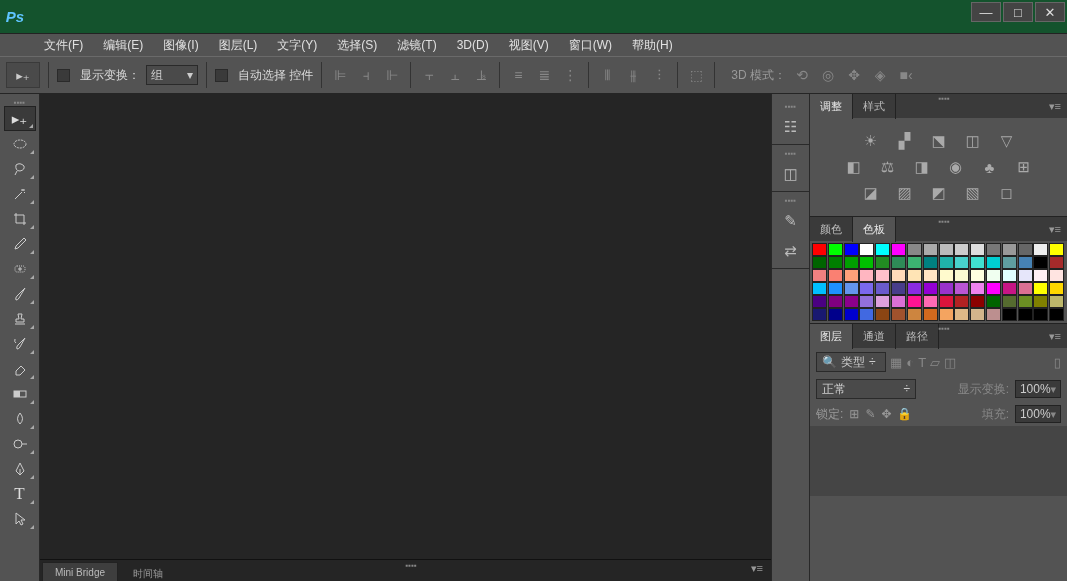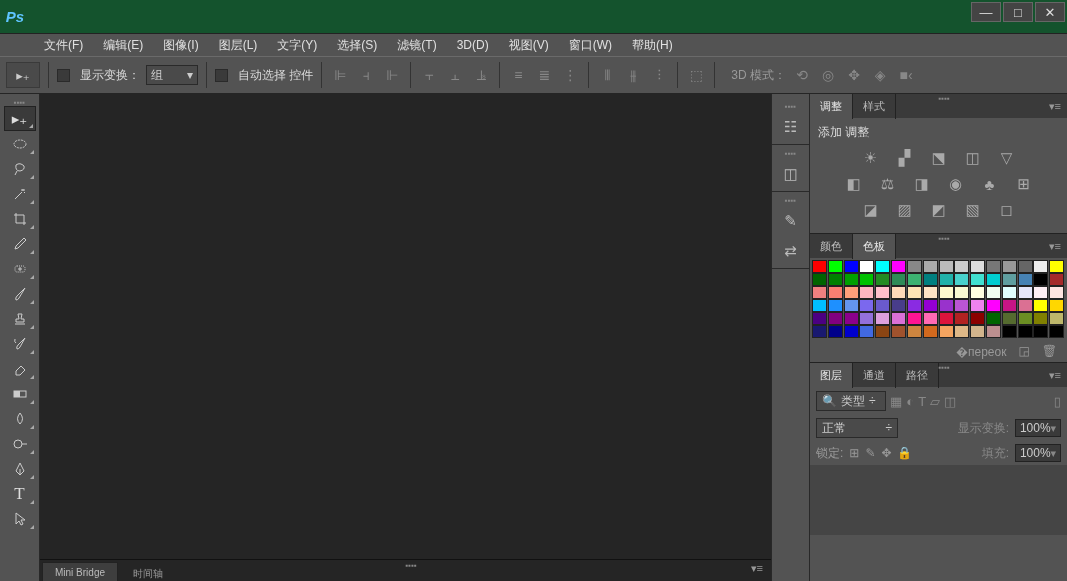--- a/index.html
+++ b/index.html
@@ -253,21 +253,20 @@
   <div class="panels">
 
     <div class="panel">
       <div class="panel-tabs">
         <div class="grip">▪▪▪▪</div>
         <div class="ptab active">调整</div>
         <div class="ptab">样式</div>
         <div class="panel-menu">▾≡</div>
       </div>
       <div class="panel-body">
-        <div class="adj-label">添加 调整</div>
         <div class="adj-row">
           <div class="adj-ico">☀</div>
           <div class="adj-ico">▞</div>
           <div class="adj-ico">⬔</div>
           <div class="adj-ico">◫</div>
           <div class="adj-ico">▽</div>
         </div>
         <div class="adj-row">
           <div class="adj-ico">◧</div>
           <div class="adj-ico">⚖</div>
@@ -384,46 +383,41 @@
           <div class="sw" style="background: rgb(210, 105, 30);"></div>
           <div class="sw" style="background: rgb(244, 164, 96);"></div>
           <div class="sw" style="background: rgb(222, 184, 135);"></div>
           <div class="sw" style="background: rgb(210, 180, 140);"></div>
           <div class="sw" style="background: rgb(188, 143, 143);"></div>
           <div class="sw" style="background: rgb(0, 0, 0);"></div>
           <div class="sw" style="background: rgb(0, 0, 0);"></div>
           <div class="sw" style="background: rgb(0, 0, 0);"></div>
           <div class="sw" style="background: rgb(0, 0, 0);"></div>
         </div>
-      <div class="swatch-footer">
-        <span style="color:#999">�переок</span>
-        <span style="color:#999">◲</span>
-        <span style="color:#999">🗑</span>
-      </div>
     </div>
 
     <div class="panel" style="flex:1;display:flex;flex-direction:column">
       <div class="panel-tabs">
         <div class="grip">▪▪▪▪</div>
         <div class="ptab active">图层</div>
         <div class="ptab">通道</div>
         <div class="ptab">路径</div>
         <div class="panel-menu">▾≡</div>
       </div>
       <div class="layers-opts">
         <div class="lsel" style="width:70px">🔍 <span>类型</span> ÷</div>
         <span class="lico">▦</span>
         <span class="lico">◐</span>
         <span class="lico">T</span>
         <span class="lico">▱</span>
         <span class="lico">◫</span>
         <span class="lico" style="margin-left:auto">▯</span>
       </div>
       <div class="layers-row2">
-        <div class="lsel" style="width:82px">
+        <div class="lsel" style="width:100px">
             <span>正常</span>
             <span style="margin-left:auto">÷</span>
           </div>
         <span style="color:#888;margin-left:auto">显示变换:</span>
         <div class="opa-input"><span>100%</span> ▾</div>
       </div>
       <div class="lock-row">
         <span style="color:#999">锁定:</span>
         <span class="lock-ico">⊞</span>
         <span class="lock-ico">✎</span>

